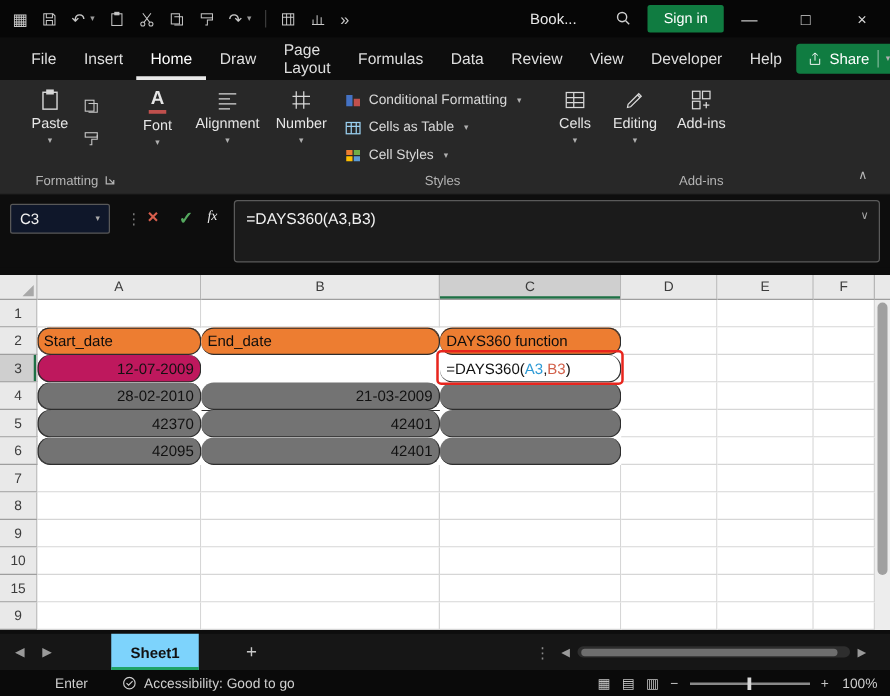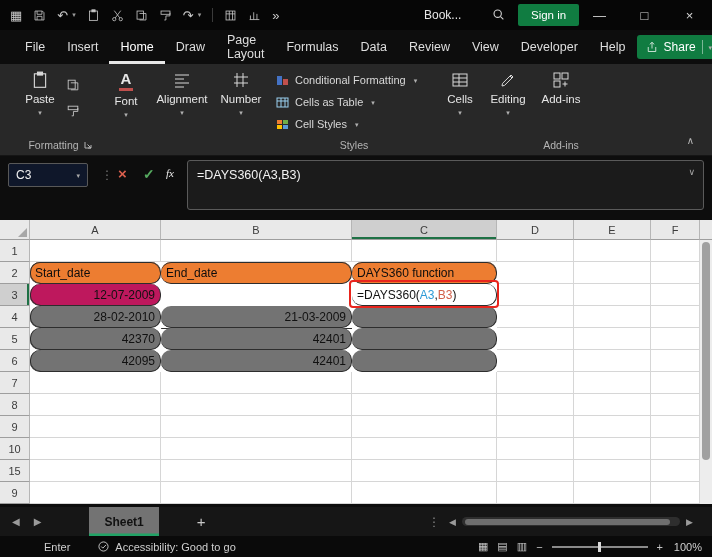--- a/index.html
+++ b/index.html
@@ -86,21 +86,21 @@
   
   .vhead { position:absolute; left:700px; top:220px; width:12px; height:20px; background:#e9e9e9; border-bottom:1px solid #9e9e9e; }
   .vtrack { position:absolute; left:700px; top:240px; width:12px; height:264px; background:#ededed; }
   .vthumb { position:absolute; left:2px; top:2px; width:8px; height:218px; background:#a0a0a0; border-radius:4px; }
 
   
   .sheetbar { position:absolute; left:0; right:0; top:507px; height:29px; background:#161616; display:flex; align-items:center; color:#a8a8a8; }
   .snav { font-size:10px; color:#9a9a9a; }
   .snav.first { margin-left:12px; }
   .snav.second { margin-left:14px; }
-  .sheettab { margin-left:48px; height:100%; background:#737373; color:#111; display:flex; align-items:center; padding:0 15px; font-size:12px; font-weight:bold; box-shadow: inset 0 -2.5px 0 #21A366; }
+  .sheettab { margin-left:48px; height:100%; background:#7dd3fc; color:#111; display:flex; align-items:center; padding:0 15px; font-size:12px; font-weight:bold; box-shadow: inset 0 -2.5px 0 #21A366; }
   .addsheet { margin-left:38px; font-size:15px; color:#c8c8c8; }
   .sdots { position:absolute; left:428px; color:#8a8a8a; font-size:12px; }
   .hleft { position:absolute; left:449px; font-size:9px; color:#9a9a9a; }
   .htrack { position:absolute; left:462px; top:10px; width:218px; height:9px; background:#2e2e2e; border-radius:5px; }
   .hthumb { position:absolute; left:3px; top:1.5px; width:205px; height:6px; background:#6e6e6e; border-radius:3px; }
   .hright { position:absolute; left:686px; font-size:9px; color:#9a9a9a; }
 
   
   .statusbar { position:absolute; left:0; right:0; top:536px; height:21px; background:#0a0a0a; display:flex; align-items:center; font-size:11px; color:#cfcfcf; }
   .smode { margin-left:14px;padding-left:30px; }

